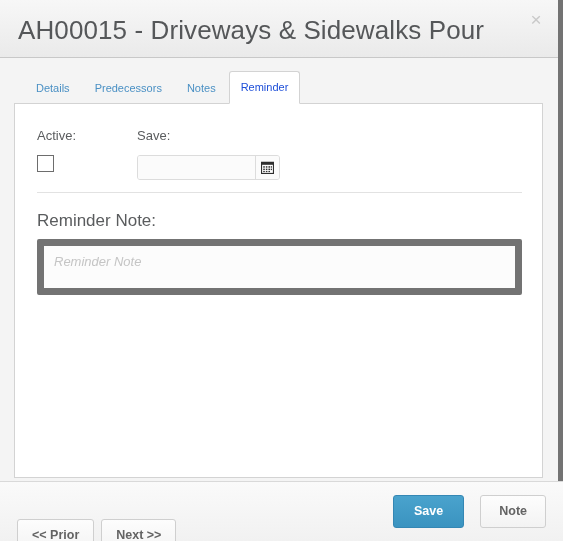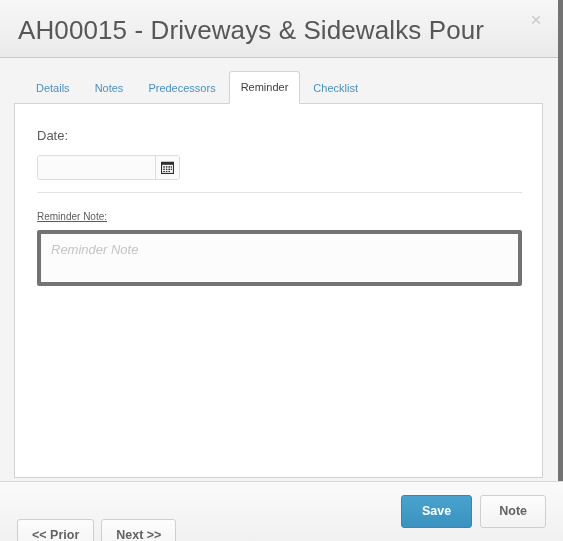--- a/index.html
+++ b/index.html
@@ -93,21 +93,21 @@
     border: 1px solid transparent;
     border-bottom: none;
     border-radius: 3px 3px 0 0;
     cursor: pointer;
     background: transparent;
     white-space: nowrap;
     margin-right: 1px;
     position: relative;
   }
   .tab.active {
-    color: #404040;
+    color: #1d4ed8;
     background: #ffffff;
     border-color: #d3d3d3;
     border-bottom: 1px solid #ffffff;
     margin-bottom: -1px;
     padding-top: 7px;
     padding-bottom: 7px;
     z-index: 4;
   }
 
   
@@ -184,32 +184,31 @@
   }
   .date-btn svg { display: block; }
 
   .divider {
     height: 1px;
     background: #e2e2e2;
     margin: 12px 0 0 0;
   }
 
   .note-label {
-    font-size: 10px;
+    font-size: 17px;
     color: #5a5c5e;
     margin: 18px 0 8px 0;
     display: block;
-    text-decoration: underline;
   }
   .note-area {
     display: block;
     width: 100%;
     height: 56px;
     box-sizing: border-box;
-    border: 4px solid #737373;
+    border: 7px solid #737373;
     border-radius: 2px;
     background: #fcfcfc;
     padding: 8px 10px;
     font-family: "Liberation Sans", sans-serif;
     font-size: 13px;
     color: #555;
     resize: none;
     outline: none;
     line-height: 16px;
   }
@@ -223,21 +222,21 @@
     flex: 0 0 60px;
     height: 60px;
     box-sizing: border-box;
     background: linear-gradient(to bottom, #fafafa 0%, #f1f1f1 100%);
     border-top: 1px solid #d9d9d9;
     display: flex;
     align-items: center;
     padding: 0 17px 0 17px;
   }
   .footer-left  { display: flex; gap: 7px; margin-top: 48px; }
-  .footer-right { display: flex; gap: 8px; margin-left: auto; border-radius: 7px; }
+  .footer-right { display: flex; gap: 16px; margin-left: auto; border-radius: 7px; }
 
   .btn {
     font-family: "Liberation Sans", sans-serif;
     font-size: 12.5px;
     font-weight: bold;
     line-height: 1;
     padding: 9px 14px;
     border-radius: 3px;
     cursor: pointer;
     box-sizing: border-box;
@@ -275,33 +274,36 @@
 
   <div class="modal-header">
     <div class="modal-title">AH00015 - Driveways &amp; Sidewalks Pour</div>
     <button class="close-x">×</button>
   </div>
 
   <div class="modal-body">
 
     <div class="tab-strip">
       <div class="tab">Details</div>
+      <div class="tab">Predecessors</div>
       <div class="tab">Notes</div>
-      <div class="tab">Predecessors</div>
       <div class="tab active">Reminder</div>
-      <div class="tab">Checklist</div>
     </div>
 
     <div class="tab-panel">
 
       <div class="field-row">
 
+        <div class="field-col-active">
+          <span class="field-label">Active:</span>
+          <button class="checkbox"></button>
+        </div>
 
         <div class="field-col-date">
-          <span class="field-label">Date:</span>
+          <span class="field-label">Save:</span>
           <div class="date-wrap">
             <input class="date-input" type="text" placeholder="" style="">
             <button class="date-btn">
               <svg width="13" height="13" viewBox="0 0 14 14" aria-hidden="true">
                 <rect x="0.5" y="1.5" width="13" height="12" fill="#ffffff" stroke="#2f2f2f" stroke-width="1.4"></rect>
                 <rect x="0.5" y="1.5" width="13" height="2.6" fill="#2f2f2f"></rect>
                 <g fill="#2f2f2f">
                   <rect x="2.4" y="5.6" width="1.7" height="1.6"></rect>
                   <rect x="5.2" y="5.6" width="1.7" height="1.6"></rect>
                   <rect x="8.0" y="5.6" width="1.7" height="1.6"></rect>

